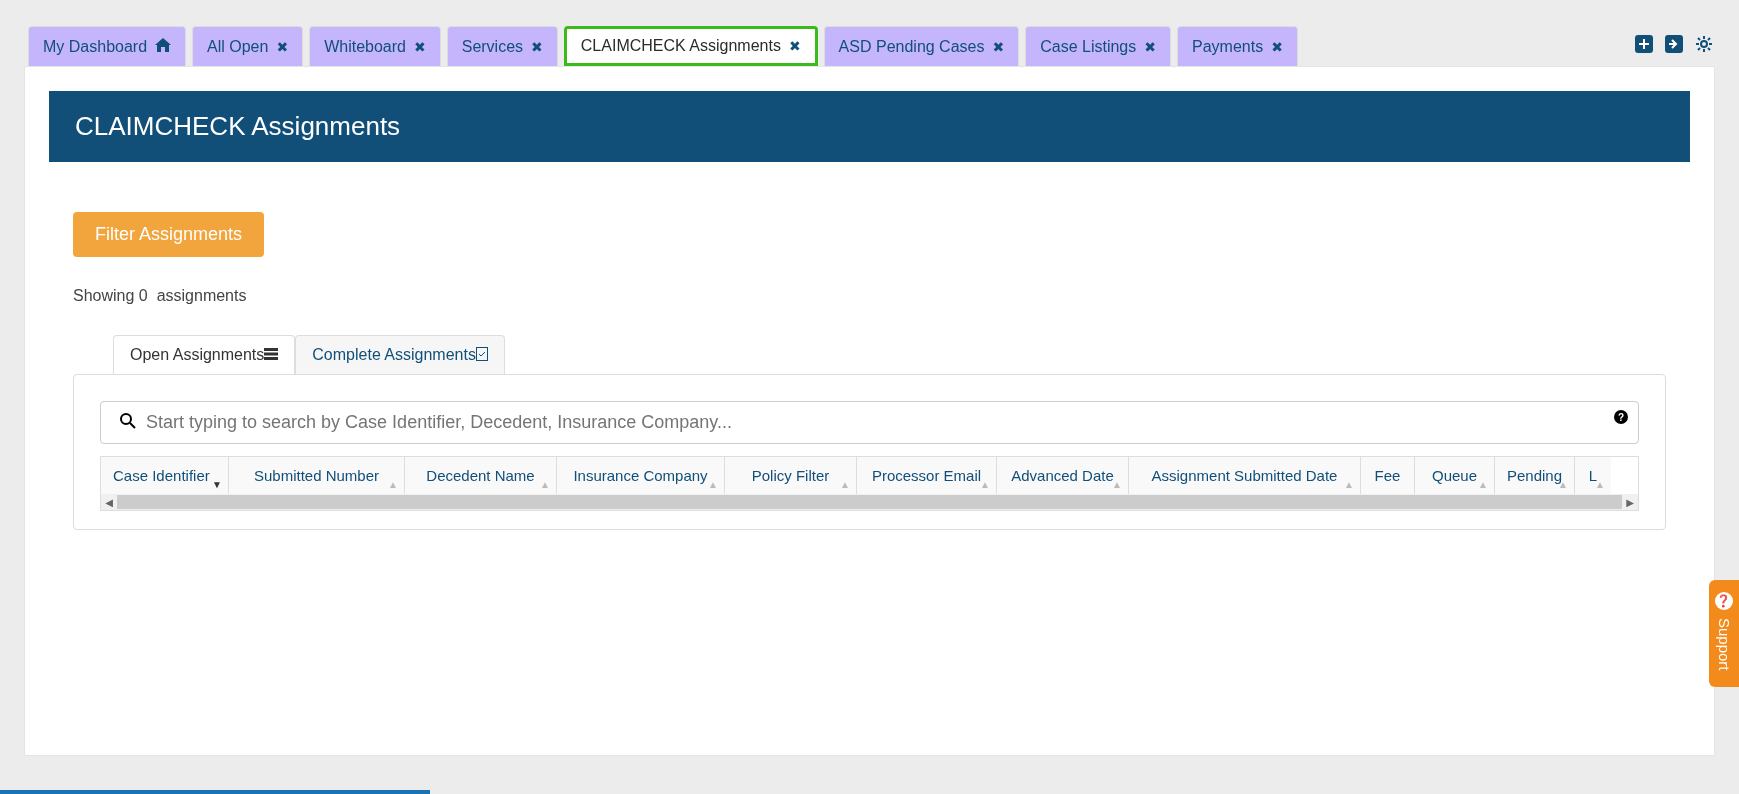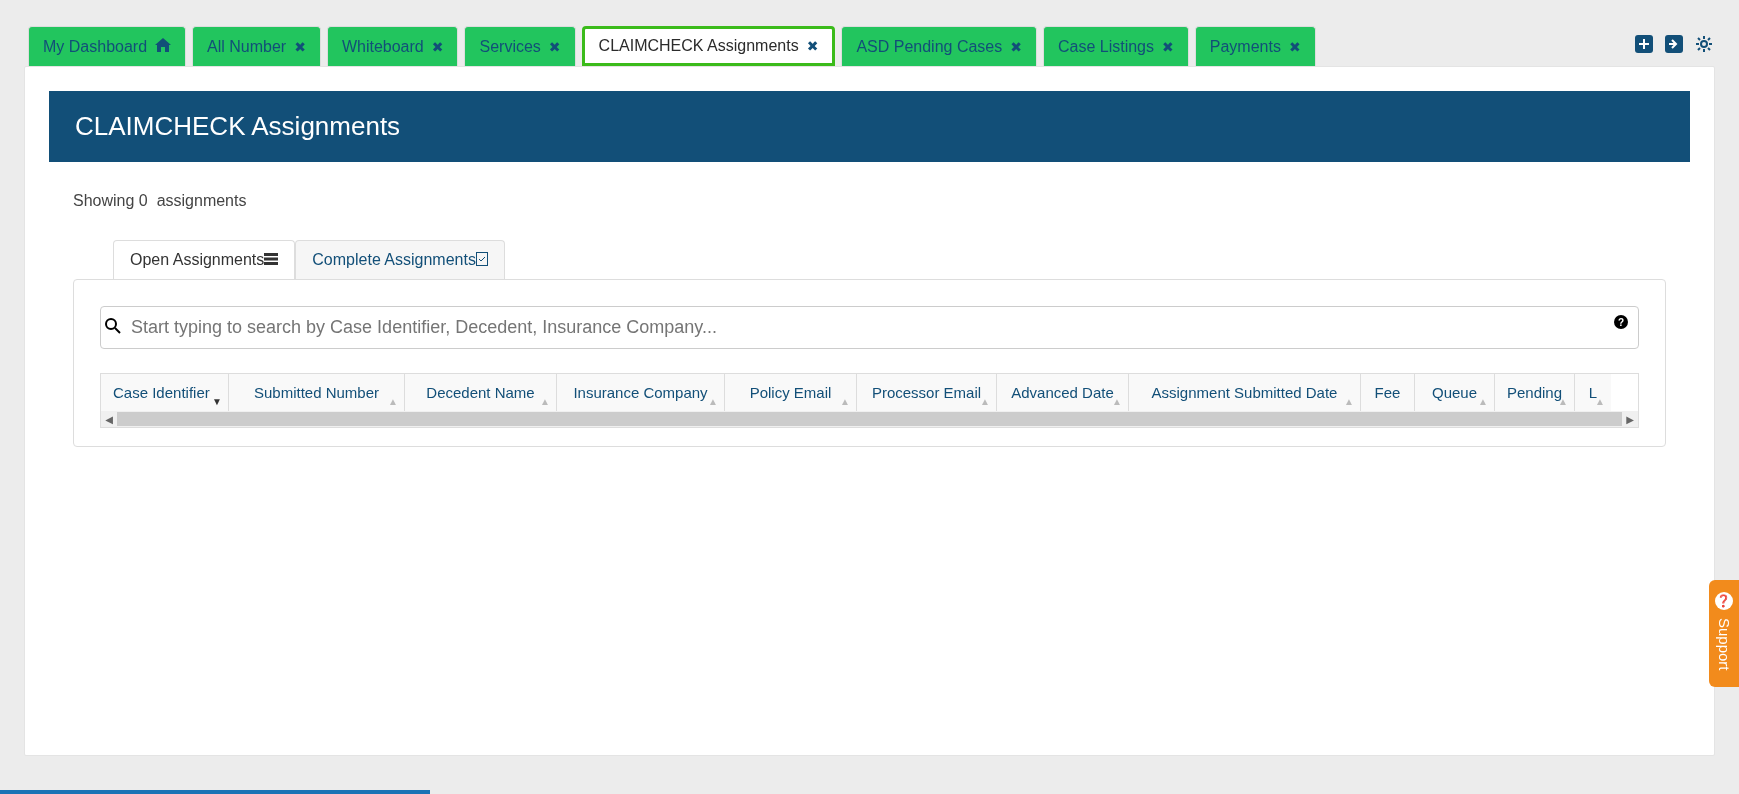--- a/index.html
+++ b/index.html
@@ -1,34 +1,34 @@
 <!DOCTYPE html>
 <html><head>
 <meta charset="utf-8">
 <style>
   *{box-sizing:border-box;margin:0;padding:0;font-family:"Segoe UI",Arial,sans-serif}
   body{background:#ececec;width:1739px;height:794px;overflow:hidden;position:relative}
   .tabbar{display:flex;align-items:center;padding:26px 20px 0 28px}
   .tabs{display:flex;gap:6px;flex:1}
-  .tab{background:#22c55e;border:1px solid #ddd;border-bottom:none;border-radius:4px 4px 0 0;padding:8px 14px;display:flex;align-items:center;gap:8px;color:#124F78;font-size:16px;cursor:pointer}
+  .tab{background:#c4b5fd;border:1px solid #ddd;border-bottom:none;border-radius:4px 4px 0 0;padding:8px 14px;display:flex;align-items:center;gap:8px;color:#124F78;font-size:16px;cursor:pointer}
   .tab.active{background:#fff;border:3px solid #3bbb1a;border-bottom:3px solid #3bbb1a;color:#2b2b2b}
   .tab .ticon{color:#124F78;font-size:14px}
   .toolbar-icons{display:flex;gap:12px;align-items:center;margin-right:6px}
   .toolbar-icons span{color:#124F78;font-size:18px;cursor:pointer}
   .page{background:#fff;margin:0 24px;border:1px solid #e4e4e4;border-radius:2px;min-height:690px;position:relative}
   .pagehdr{background:#124F78;color:#fff;margin:24px 24px 0 24px;padding:20px 26px;font-size:26px;font-weight:400}
   .content{padding:0 24px}
   .filterbtn{background:#f2a53c;color:#fff;border:none;border-radius:4px;padding:12px 22px;font-size:18px;margin:50px 0 0 24px;cursor:pointer}
   .showing{color:#444;font-size:16px;margin:30px 0 0 24px}
   .subtabs{display:flex;margin:30px 0 0 64px}
   .subtab{border:1px solid #ddd;border-bottom:none;border-radius:4px 4px 0 0;padding:10px 16px;display:flex;align-items:center;font-size:16px;cursor:pointer;color:#124F78;background:#f6f6f6}
   .subtab.active{background:#fff;color:#333}
   .subtab .sicon{font-size:14px;color:#333}
   .panel{border:1px solid #ddd;border-radius:4px;margin:0 24px;padding:26px 26px 18px 26px}
-  .searchwrap{position:relative;display:flex;align-items:center;border:1px solid #ccc;border-radius:4px;padding:10px 4px;margin-bottom:24px}
+  .searchwrap{position:relative;display:flex;align-items:center;border:1px solid #ccc;border-radius:4px;padding:10px 19px;margin-bottom:12px}
   .searchwrap .sicon2{color:#333;margin-right:10px}
   .searchwrap input{flex:1;border:none;outline:none;font-size:18px;color:#888}
   .searchwrap .help{position:absolute;right:10px;top:8px;color:#333;font-size:14px}
   .grid{border:1px solid #ddd}
   .grid-head{display:flex}
   .grid-head .col{border-right:1px solid #ddd;background:#f9f9f9;color:#124F78;font-size:15px;padding:10px 8px;position:relative;display:flex;align-items:flex-start;justify-content:center;text-align:center}
   .grid-head .col .sort{position:absolute;right:6px;bottom:4px;color:#bbb;font-size:10px}
   .col.ci{width:128px;justify-content:flex-start;padding-left:12px}
   .col.ci .sort{color:#333}
   .col.an{width:176px}
@@ -56,21 +56,21 @@
   <div class="tabs">
     <div class="tab">
       <span>My Dashboard</span>
       <span class="ticon">
         <svg width="16" height="14" viewBox="0 0 16 14">
             <path fill="currentColor" d="M8 0l8 7h-2v7h-4V9H6v5H2V7H0z"></path>
           </svg>
       </span>
     </div>
     <div class="tab">
-      <span>All Number</span>
+      <span>All Open</span>
       <span class="ticon">✖</span>
     </div>
     <div class="tab">
       <span>Whiteboard</span>
       <span class="ticon">✖</span>
     </div>
     <div class="tab">
       <span>Services</span>
       <span class="ticon">✖</span>
     </div>
@@ -109,20 +109,21 @@
           <circle cx="9" cy="9" r="3" fill="none" stroke="#124F78" stroke-width="2"></circle>
           <path d="M9 1v3M9 14v3M1 9h3M14 9h3M3 3l2 2M13 13l2 2M15 3l-2 2M5 13l-2 2" stroke="#124F78" stroke-width="2"></path>
         </svg>
     </span>
   </div>
 </div>
 
 <div class="page">
   <div class="pagehdr">CLAIMCHECK Assignments</div>
   <div class="content">
+    <button class="filterbtn">Filter Assignments</button>
     <div class="showing">
       <span>Showing</span>
       <span>0</span>&nbsp;
       <span>assignments</span>
     </div>
 
     <div class="subtabs">
       <div class="subtab active">
         <span>Open Assignments</span>
         <span class="sicon">
@@ -173,21 +174,21 @@
             </div>
           <div class="col dn">
               <span>Decedent Name</span>
               <span class="sort">▲</span>
             </div>
           <div class="col ic">
               <span>Insurance Company</span>
               <span class="sort">▲</span>
             </div>
           <div class="col pn">
-              <span>Policy Email</span>
+              <span>Policy Filter</span>
               <span class="sort">▲</span>
             </div>
           <div class="col pe">
               <span>Processor Email</span>
               <span class="sort">▲</span>
             </div>
           <div class="col ad">
               <span>Advanced Date</span>
               <span class="sort">▲</span>
             </div>

